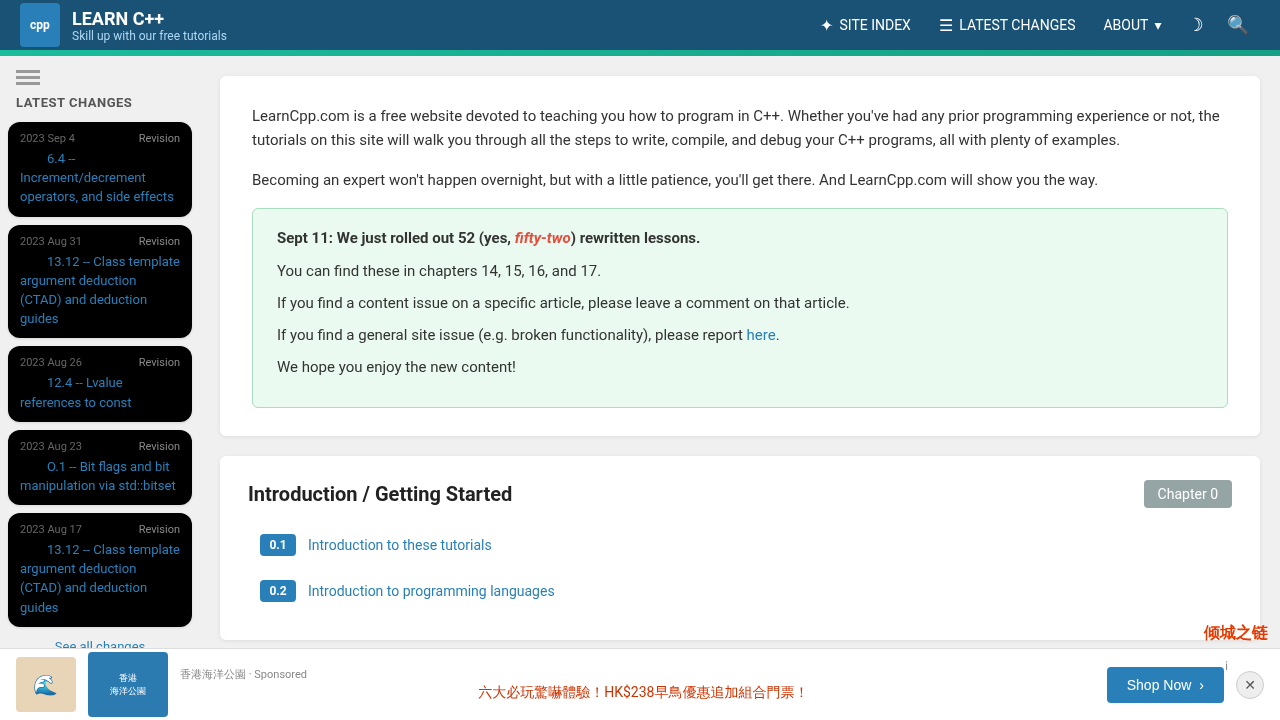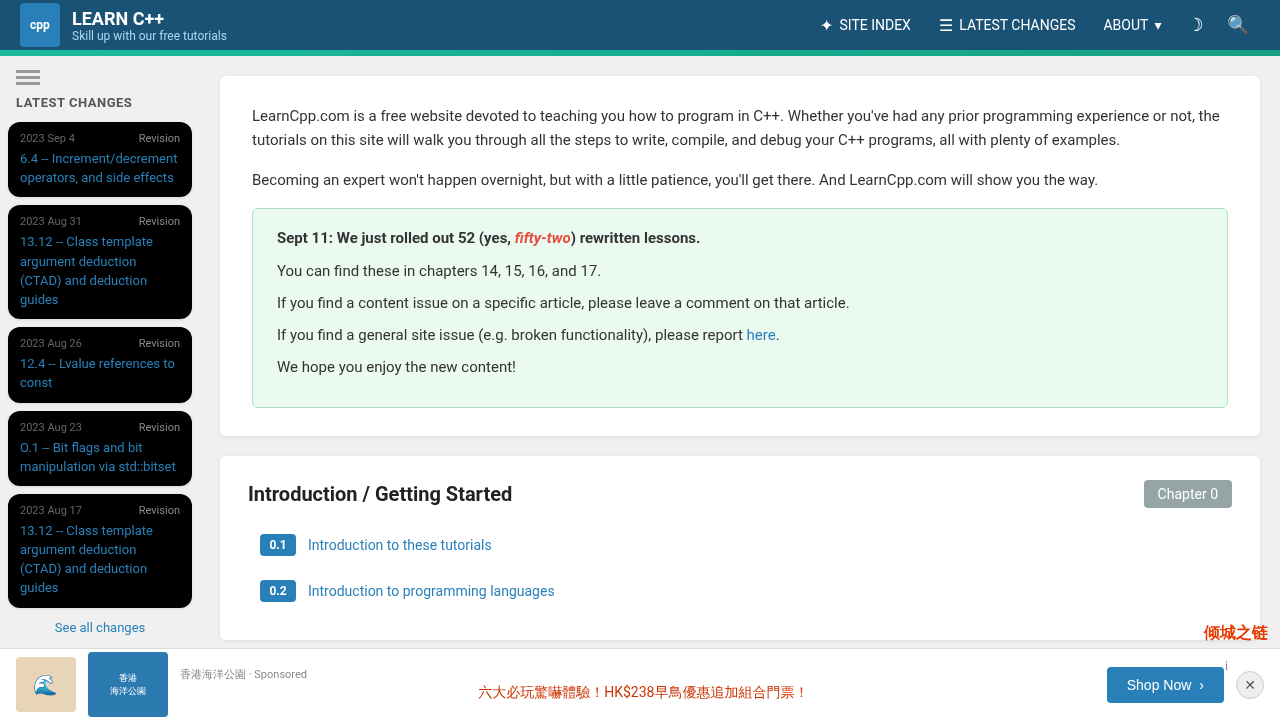--- a/index.html
+++ b/index.html
@@ -66,21 +66,21 @@
       padding: 0 16px 12px 16px; text-transform: uppercase; letter-spacing: 0.5px;
     }
     .sidebar-item {
       border-radius: 12px; margin: 0 8px 8px 8px;
       background: #000000; padding: 10px 12px;
       box-shadow: 0 1px 3px rgba(0,0,0,0.1);
       cursor: pointer;
     }
     .sidebar-item-date { font-size: 11px; color: #666; margin-bottom: 4px; }
     .sidebar-item-revision { font-size: 11px; color: #888; float: right; }
-    .sidebar-item-link { color: #2980b9; font-size: 13px; line-height: 1.4; text-decoration: none; }
+    .sidebar-item-link { color: #2980b9; font-size: 13px; line-height: 1.4; text-decoration: none; margin-left: 27px; }
     .sidebar-see-all {
       text-align: center; font-size: 13px; color: #2980b9;
       padding: 4px 0; cursor: pointer;
     }
 
     
     .main { flex: 1; padding: 20px; max-width: 1080px; }
 
     
     .content-card {

